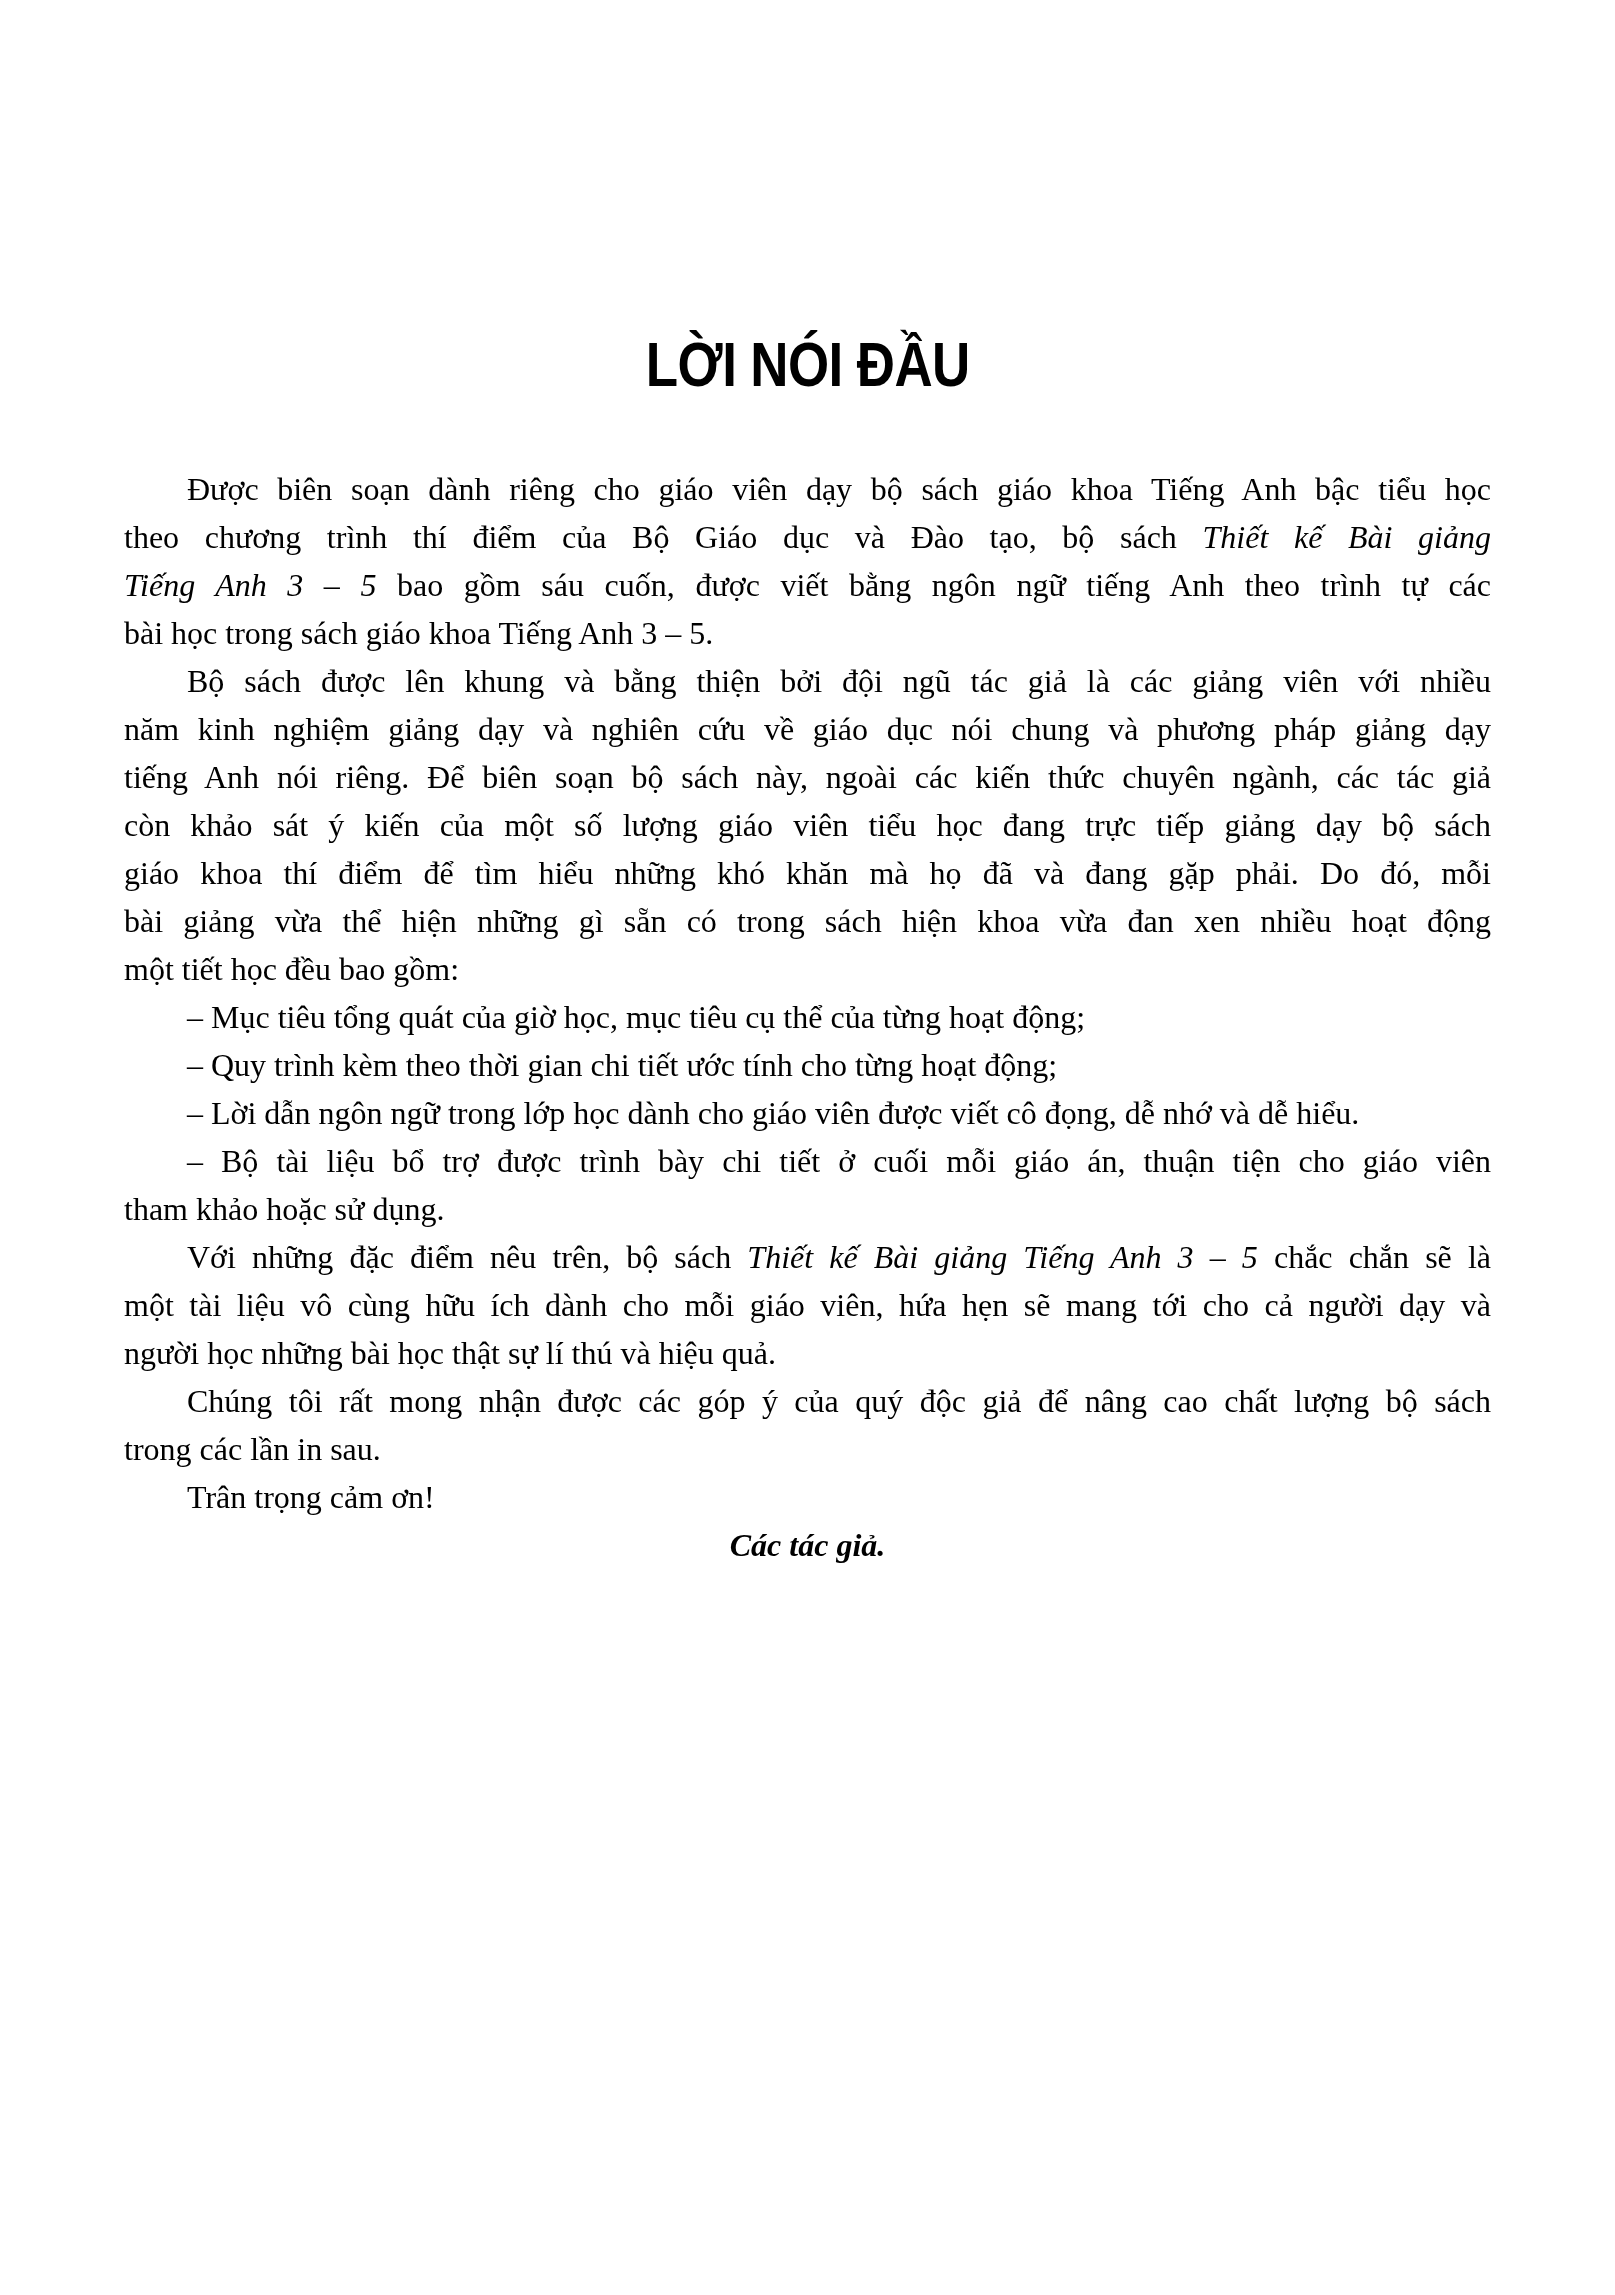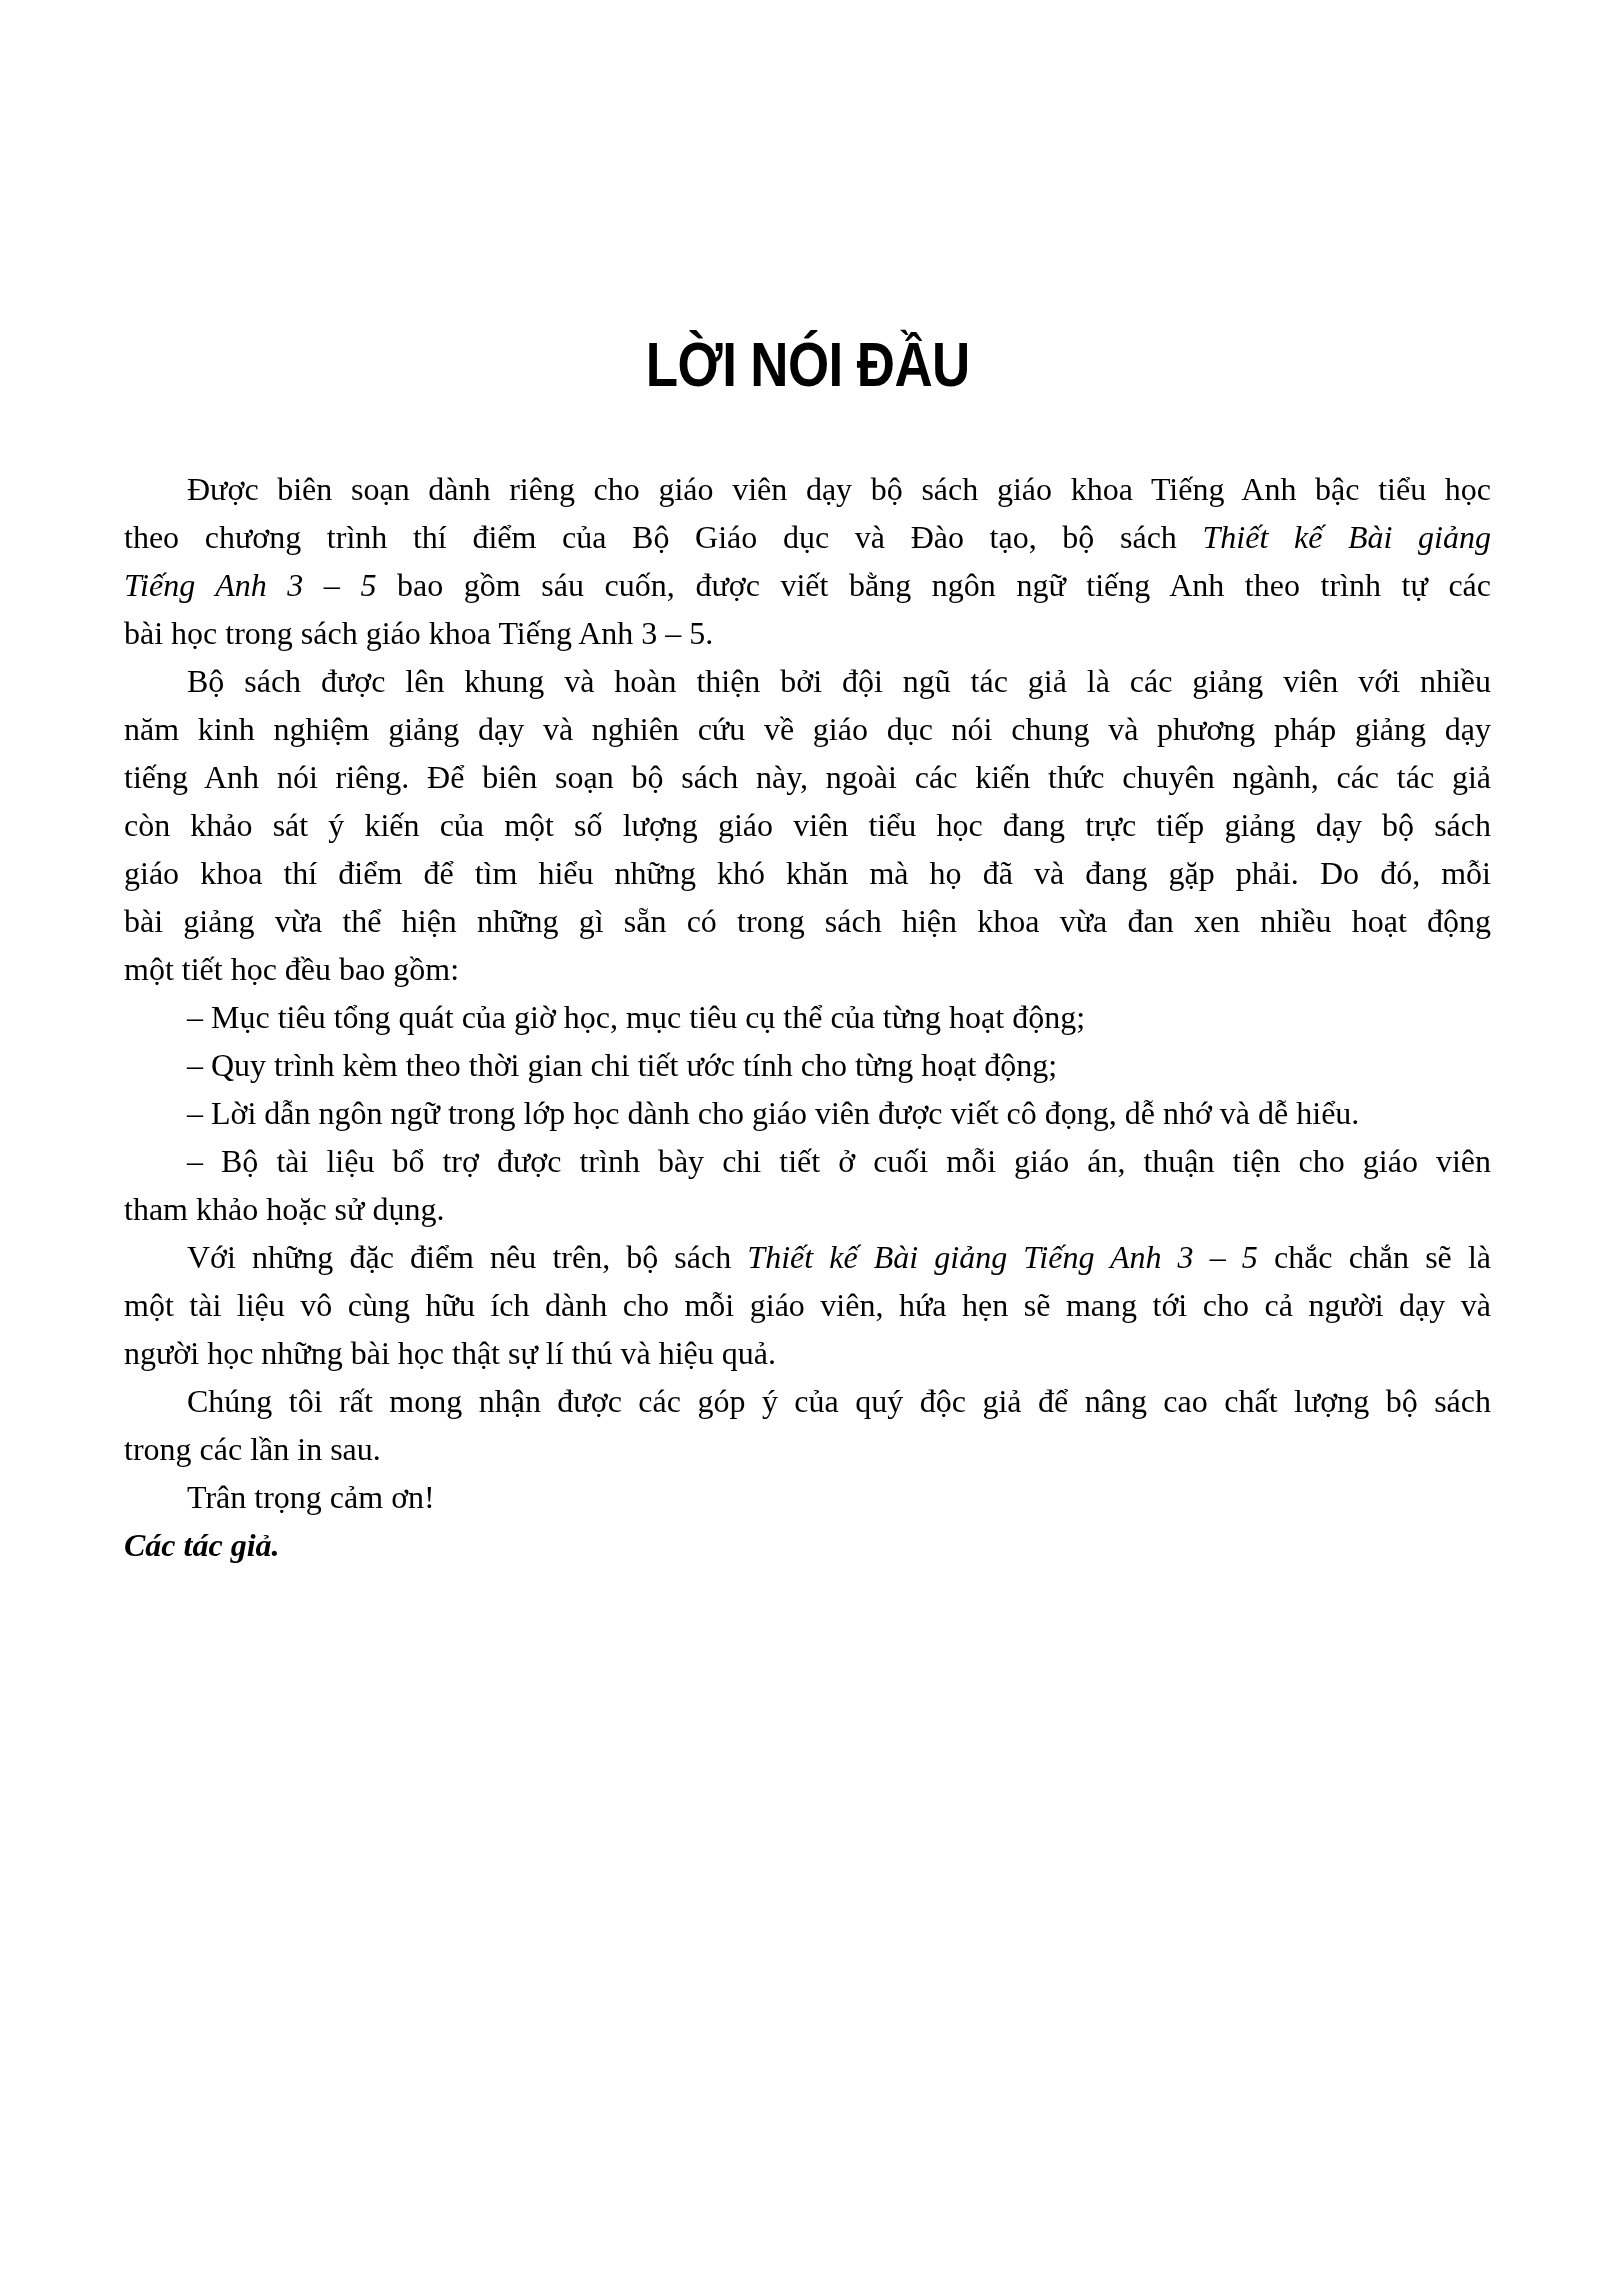--- a/index.html
+++ b/index.html
@@ -42,42 +42,42 @@
   .para { margin: 0; }
   
   .jline {
     text-align: justify;
     text-align-last: justify;
     text-justify: inter-word;
   }
   .jline.last { text-align-last: auto; }
   .jline.first { padding-left: 63px; }
   .sigline {
-    text-align: left;
+    text-align: center;
     font-weight: bold;
     font-style: italic;
   }
   i { font-style: italic; }
 </style>
 </head>
 <body>
 
 <div class="page">
   <div class="content">
     <h1 class="title"><span class="ttl">LỜI NÓI ĐẦU</span></h1>
     <div class="body-text">
       <div>
           <div class="para">
             <div class="jline first"><span>Được biên soạn dành riêng cho giáo viên dạy bộ sách giáo khoa Tiếng Anh bậc tiểu học</span></div>
             <div class="jline"><span>theo chương trình thí điểm của Bộ Giáo dục và Đào tạo, bộ sách </span><i>Thiết kế Bài giảng</i></div>
             <div class="jline"><i>Tiếng Anh 3 – 5</i><span> bao gồm sáu cuốn, được viết bằng ngôn ngữ tiếng Anh theo trình tự các</span></div>
             <div class="jline last"><span>bài học trong sách giáo khoa Tiếng Anh 3 – 5.</span></div>
           </div>
           <div class="para">
-            <div class="jline first"><span>Bộ sách được lên khung và hoàn thiện bởi đội ngũ tác giả là các giảng viên với nhiều</span></div>
+            <div class="jline first"><span>Bộ sách được lên khung và bằng thiện bởi đội ngũ tác giả là các giảng viên với nhiều</span></div>
             <div class="jline"><span>năm kinh nghiệm giảng dạy và nghiên cứu về giáo dục nói chung và phương pháp giảng dạy</span></div>
             <div class="jline"><span>tiếng Anh nói riêng. Để biên soạn bộ sách này, ngoài các kiến thức chuyên ngành, các tác giả</span></div>
             <div class="jline"><span>còn khảo sát ý kiến của một số lượng giáo viên tiểu học đang trực tiếp giảng dạy bộ sách</span></div>
             <div class="jline"><span>giáo khoa thí điểm để tìm hiểu những khó khăn mà họ đã và đang gặp phải. Do đó, mỗi</span></div>
             <div class="jline"><span>bài giảng vừa thể hiện những gì sẵn có trong sách hiện khoa vừa đan xen nhiều hoạt động</span></div>
             <div class="jline last"><span>một tiết học đều bao gồm:</span></div>
           </div>
           <div class="para">
             <div class="jline first last"><span>– Mục tiêu tổng quát của giờ học, mục tiêu cụ thể của từng hoạt động;</span></div>
           </div>

